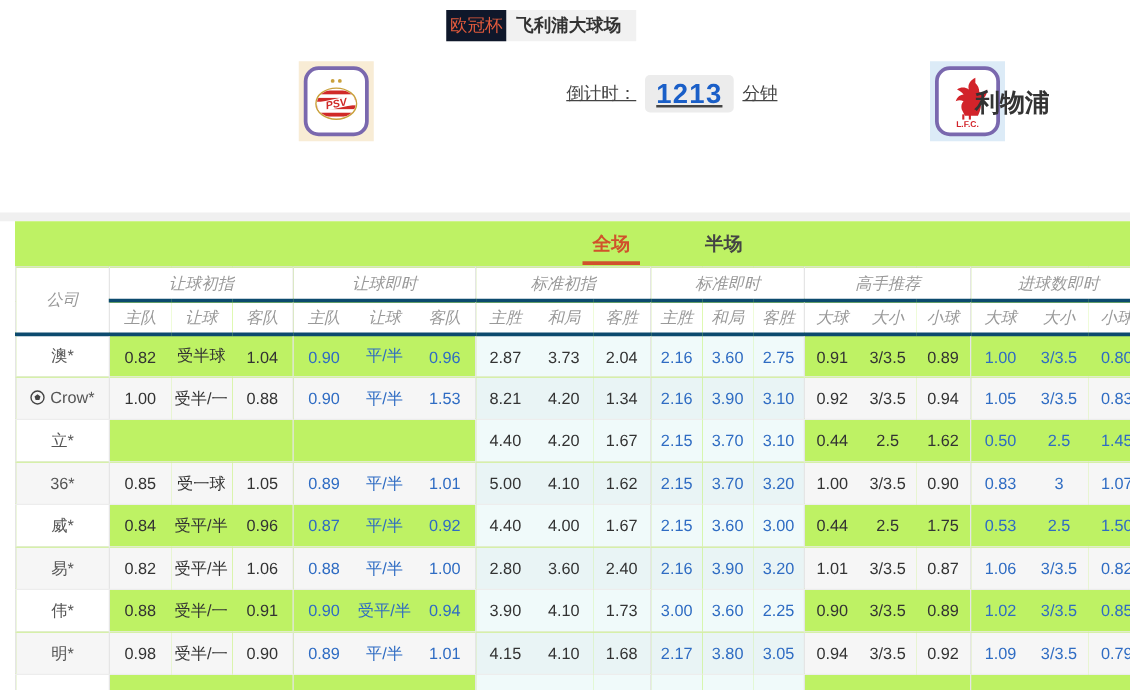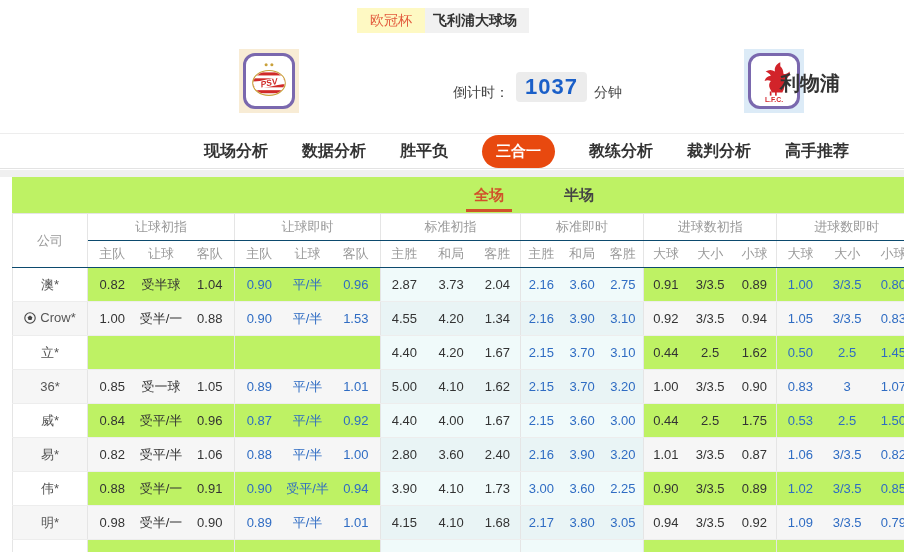--- a/index.html
+++ b/index.html
@@ -3,38 +3,38 @@
 <meta charset="utf-8">
 <style>
   * { margin:0; padding:0; box-sizing:border-box; }
   html,body { width:904px; height:552px; overflow:hidden; background:#fff;
     font-family:"Liberation Sans","DejaVu Sans",sans-serif; color:#333; }
   .page { position:relative; width:904px; height:552px; }
 
   
   .top-info { position:absolute; left:357px; top:8px; height:25px; display:flex;
     align-items:center; background:#f1f1f1; font-size:14px; }
-  .league-tag { background:#fef9c3; color:#e25a3c; height:100%; display:flex;
-    align-items:center; padding:0 13px; }
+  .league-tag { background:#0f172a; color:#e25a3c; height:100%; display:flex;
+    align-items:center; padding:0 3px; }
   .kickoff { font-weight:bold; color:#333; margin:0 10px 0 12px; }
   .venue { font-weight:bold; color:#333; margin:0 12px 0 8px; }
 
   
   .team-name { position:absolute; top:70px; font-size:20px; font-weight:bold;
     line-height:26px; color:#333; }
   .home-name { left:105px; width:132px; text-align:center; }
   .away-name { left:780px; }
   .badge-box { position:absolute; top:49px; width:60px; height:64px; display:flex;
     align-items:center; justify-content:center; }
   .home-badge-box { left:239px; background:#f8ecd5; }
   .away-badge-box { left:744px; background:#dcebf7; }
   .badge-inner { width:52px; height:56px; background:#fff; border:3px solid #7a68ae;
     border-radius:12px; display:flex; align-items:center; justify-content:center; }
-  .countdown { position:absolute; left:453px; top:72px; height:30px; display:flex;
-    align-items:flex-end; font-size:14px; color:#444; }
+  .countdown { position:absolute; left:453px; top:60px; height:30px; display:flex;
+    align-items:center; font-size:14px; color:#444;text-decoration:underline; }
   .countdown-value { background:#ececec; border-radius:4px; padding:2px 9px;
     margin:0 7px; color:#1a5fc8; font-weight:bold; font-size:22px; letter-spacing:1px; }
 
   
   .nav-bar { position:absolute; left:0; top:133px; width:904px; height:36px;
     border-top:1px solid #ededed; border-bottom:1px solid #e3e3e3; background:#fff;
     display:flex; align-items:center; padding-left:204px; gap:34px; }
   .nav-tab { font-size:16px; font-weight:bold; color:#333; white-space:nowrap; cursor:pointer; }
   .nav-tab.active { background:#e8490f; color:#fff; font-size:15px;
     padding:7px 14px; border-radius:17px; }
@@ -45,21 +45,21 @@
   .subtabs { height:36px; display:flex; justify-content:center; align-items:flex-start;
     position:relative; left:70px; gap:44px; padding-top:8px; }
   .subtab { font-size:15px; font-weight:bold; color:#444; padding:1px 8px 4px; cursor:pointer; }
   .subtab.active { color:#d0522b; border-bottom:3px solid #d0522b; }
 
   
   table { border-collapse:collapse; width:904px; table-layout:fixed;
     border:1px solid #e5e5e5; font-size:13px; }
   th, td { text-align:center; overflow:hidden; white-space:nowrap; }
   thead th { height:27px; color:#999; font-weight:normal;
-    border-bottom:1px solid #0c4a6e; background:#fff; }
+    border-bottom:3px solid #0c4a6e; background:#fff;font-style:italic; }
   thead th.gs, td.gs { border-left:1px solid #e5e5e5; }
   th.company-h { border-right:1px solid #e5e5e5; }
   tbody td { height:34px; color:#333; border-bottom:1px solid #ededed; }
   tbody tr:nth-child(even) td { background:#f6f6f6; }
   td.cy { background:#f0fafa; }
   tbody tr:nth-child(even) td.cy { background:#e9f4f5; }
   td.blue { color:#2f6cc3; }
   td.company { color:#555; border-right:1px solid #e5e5e5; background:#fff; }
   tbody tr:nth-child(even) td.company { background:#f6f6f6; }
   .ball { display:inline-block; vertical-align:-2px; margin-right:4px; }
@@ -92,53 +92,37 @@
           <rect x="4" y="31.6" width="38" height="3.2" fill="#d02a28"></rect>
           <rect x="2" y="20" width="42" height="8" fill="#fff" transform="rotate(-12 23 24)"></rect>
         </g>
         <text x="23" y="27" transform="rotate(-12 23 24)" text-anchor="middle" font-size="9" font-weight="bold" font-style="italic" fill="#d02a28">PSV</text>
       </svg>
     </div>
   </div>
 
   <div class="countdown">
     <span>倒计时：</span>
-    <span class="countdown-value">1037</span>
+    <span class="countdown-value">1213</span>
     <span>分钟</span>
   </div>
 
   <div class="badge-box away-badge-box">
     <div class="badge-inner">
       <svg width="42" height="44" viewBox="0 0 40 42">
         <path d="M26 3c-4 2-6 5-5 9-3-2-6-2-9 0 2 1 4 2 5 4-3 0-5 2-6 5 2-1 4-1 6 0-2 2-2 5-1 7l2 4h10c2-4 3-8 2-12 3-1 5-4 5-8-2 2-4 3-6 2 0-3-1-5-3-7z" fill="#d2232a"></path>
         <rect x="16" y="31" width="1.6" height="4" fill="#d2232a"></rect>
         <rect x="21" y="31" width="1.6" height="4" fill="#d2232a"></rect>
         <text x="20" y="41" text-anchor="middle" font-size="6.5" font-weight="bold" fill="#d2232a">L.F.C.</text>
       </svg>
     </div>
   </div>
 
   <div class="team-name away-name">利物浦</div>
 
-  <div class="nav-bar">
-
-      <div class="nav-tab">现场分析</div>
-
-      <div class="nav-tab">数据分析</div>
-
-      <div class="nav-tab">胜平负</div>
-
-      <div class="nav-tab active">三合一</div>
-
-      <div class="nav-tab">教练分析</div>
-
-      <div class="nav-tab">裁判分析</div>
-
-      <div class="nav-tab">高手推荐</div>
-    </div>
 
   <div class="gap-band"></div>
 
   <div class="content">
 
     <div class="subtabs">
 
         <div class="subtab active">全场</div>
 
         <div class="subtab">半场</div>
@@ -166,21 +150,21 @@
           <col style="width:47px">
           <col style="width:46px">
       </colgroup>
       <thead>
         <tr>
           <th rowspan="2" class="company-h">公司</th>
           <th colspan="3" class="gs">让球初指</th>
           <th colspan="3" class="gs">让球即时</th>
           <th colspan="3" class="gs">标准初指</th>
           <th colspan="3" class="gs">标准即时</th>
-          <th colspan="3" class="gs">进球数初指</th>
+          <th colspan="3" class="gs">高手推荐</th>
           <th colspan="3" class="gs">进球数即时</th>
         </tr>
         <tr>
           <th class="gs">主队</th>
           <th>让球</th>
           <th>客队</th>
           <th class="gs">主队</th>
           <th>让球</th>
           <th>客队</th>
           <th class="gs">主胜</th>
@@ -225,21 +209,21 @@
             <td class="company"><span class="ball"><svg width="12" height="12" viewBox="0 0 12 12">
                   <circle cx="6" cy="6" r="5.2" fill="none" stroke="#444" stroke-width="1.1"></circle>
                   <polygon points="6,3.4 8.4,5.2 7.5,8 4.5,8 3.6,5.2" fill="#444"></polygon>
                 </svg></span><span>Crow*</span></td>
             <td class="gs">1.00</td>
             <td>受半/一</td>
             <td>0.88</td>
             <td class="gs blue">0.90</td>
             <td class="blue">平/半</td>
             <td class="blue">1.53</td>
-            <td class="gs cy">4.55</td>
+            <td class="gs cy">8.21</td>
             <td class="cy">4.20</td>
             <td class="cy">1.34</td>
             <td class="gs cy blue">2.16</td>
             <td class="cy blue">3.90</td>
             <td class="cy blue">3.10</td>
             <td class="gs">0.92</td>
             <td>3/3.5</td>
             <td>0.94</td>
             <td class="gs blue">1.05</td>
             <td class="blue">3/3.5</td>

